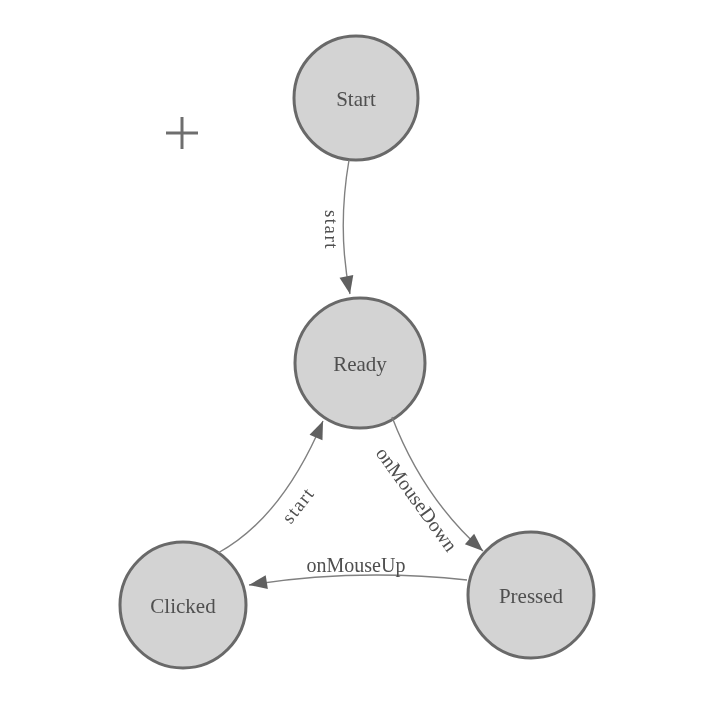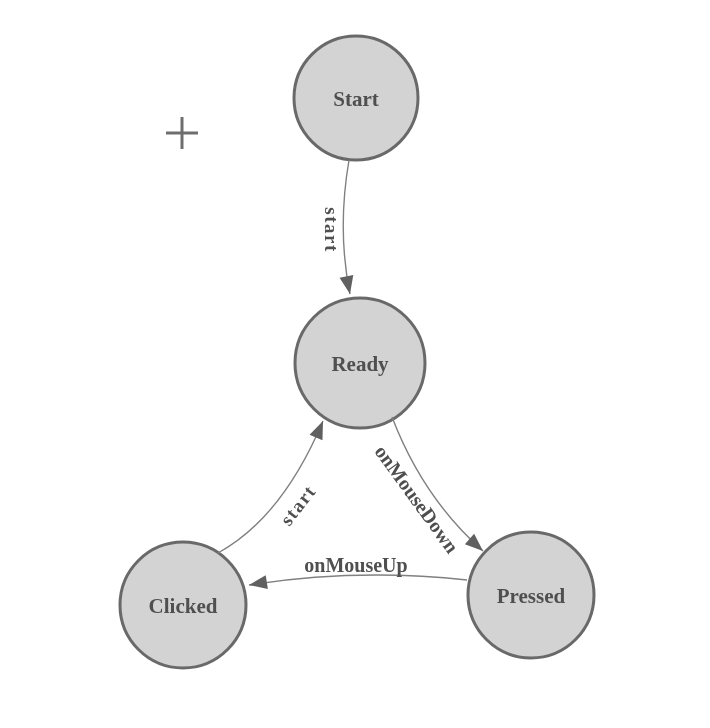--- a/index.html
+++ b/index.html
@@ -7,21 +7,20 @@
     padding: 0;
     background: var(--bg, #ffffff);
   }
   .stage {
     position: relative;
     width: 710px;
     height: 728px;
     background: var(--bg, #ffffff);
     font-family: "Liberation Serif", "DejaVu Serif", serif;
     overflow: hidden;
-    font-weight: bold;
   }
   svg { display: block; }
 
   .node circle {
     fill: var(--node-fill, #d3d3d3);
     stroke: var(--node-stroke, #696969);
     stroke-width: 3;
   }
   .node text {
     fill: var(--label, #4f4f4f);

